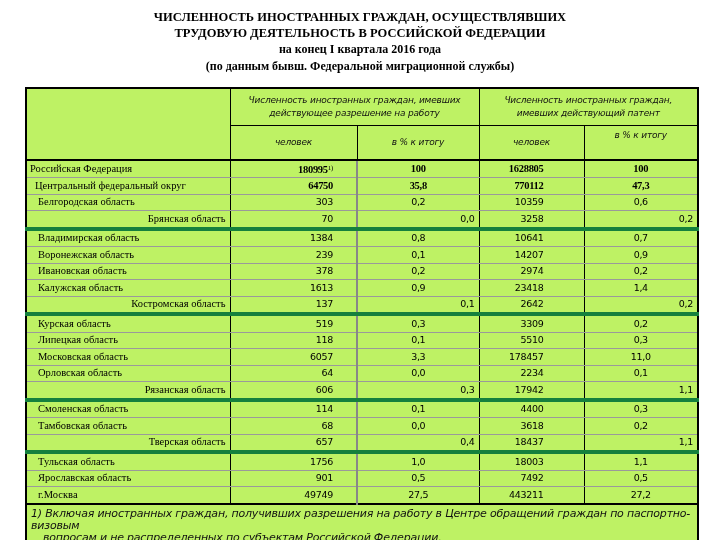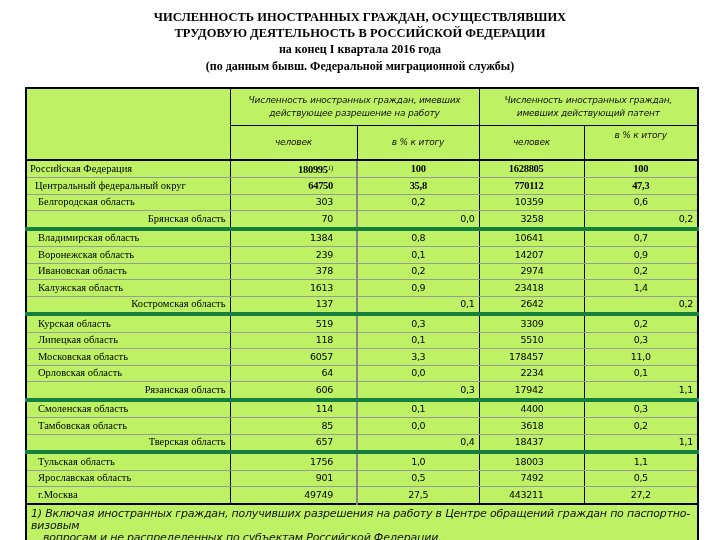--- a/index.html
+++ b/index.html
@@ -164,21 +164,21 @@
         </tr>
         <tr>
           <td class="name indent2"><span>Смоленская область</span></td>
           <td class="num num-r"><span>114</span></td>
           <td class="num num-c mid-border">0,1</td>
           <td class="num num-r4">4400</td>
           <td class="num num-c5">0,3</td>
         </tr>
         <tr>
           <td class="name indent2"><span>Тамбовская область</span></td>
-          <td class="num num-r"><span>85</span></td>
+          <td class="num num-r"><span>68</span></td>
           <td class="num num-c mid-border">0,0</td>
           <td class="num num-r4">3618</td>
           <td class="num num-c5">0,2</td>
         </tr>
         <tr class="sep-strong">
           <td class="name indent2"><span>Тверская область</span></td>
           <td class="num num-r"><span>657</span></td>
           <td class="num num-c mid-border">0,4</td>
           <td class="num num-r4">18437</td>
           <td class="num num-c5">1,1</td>

